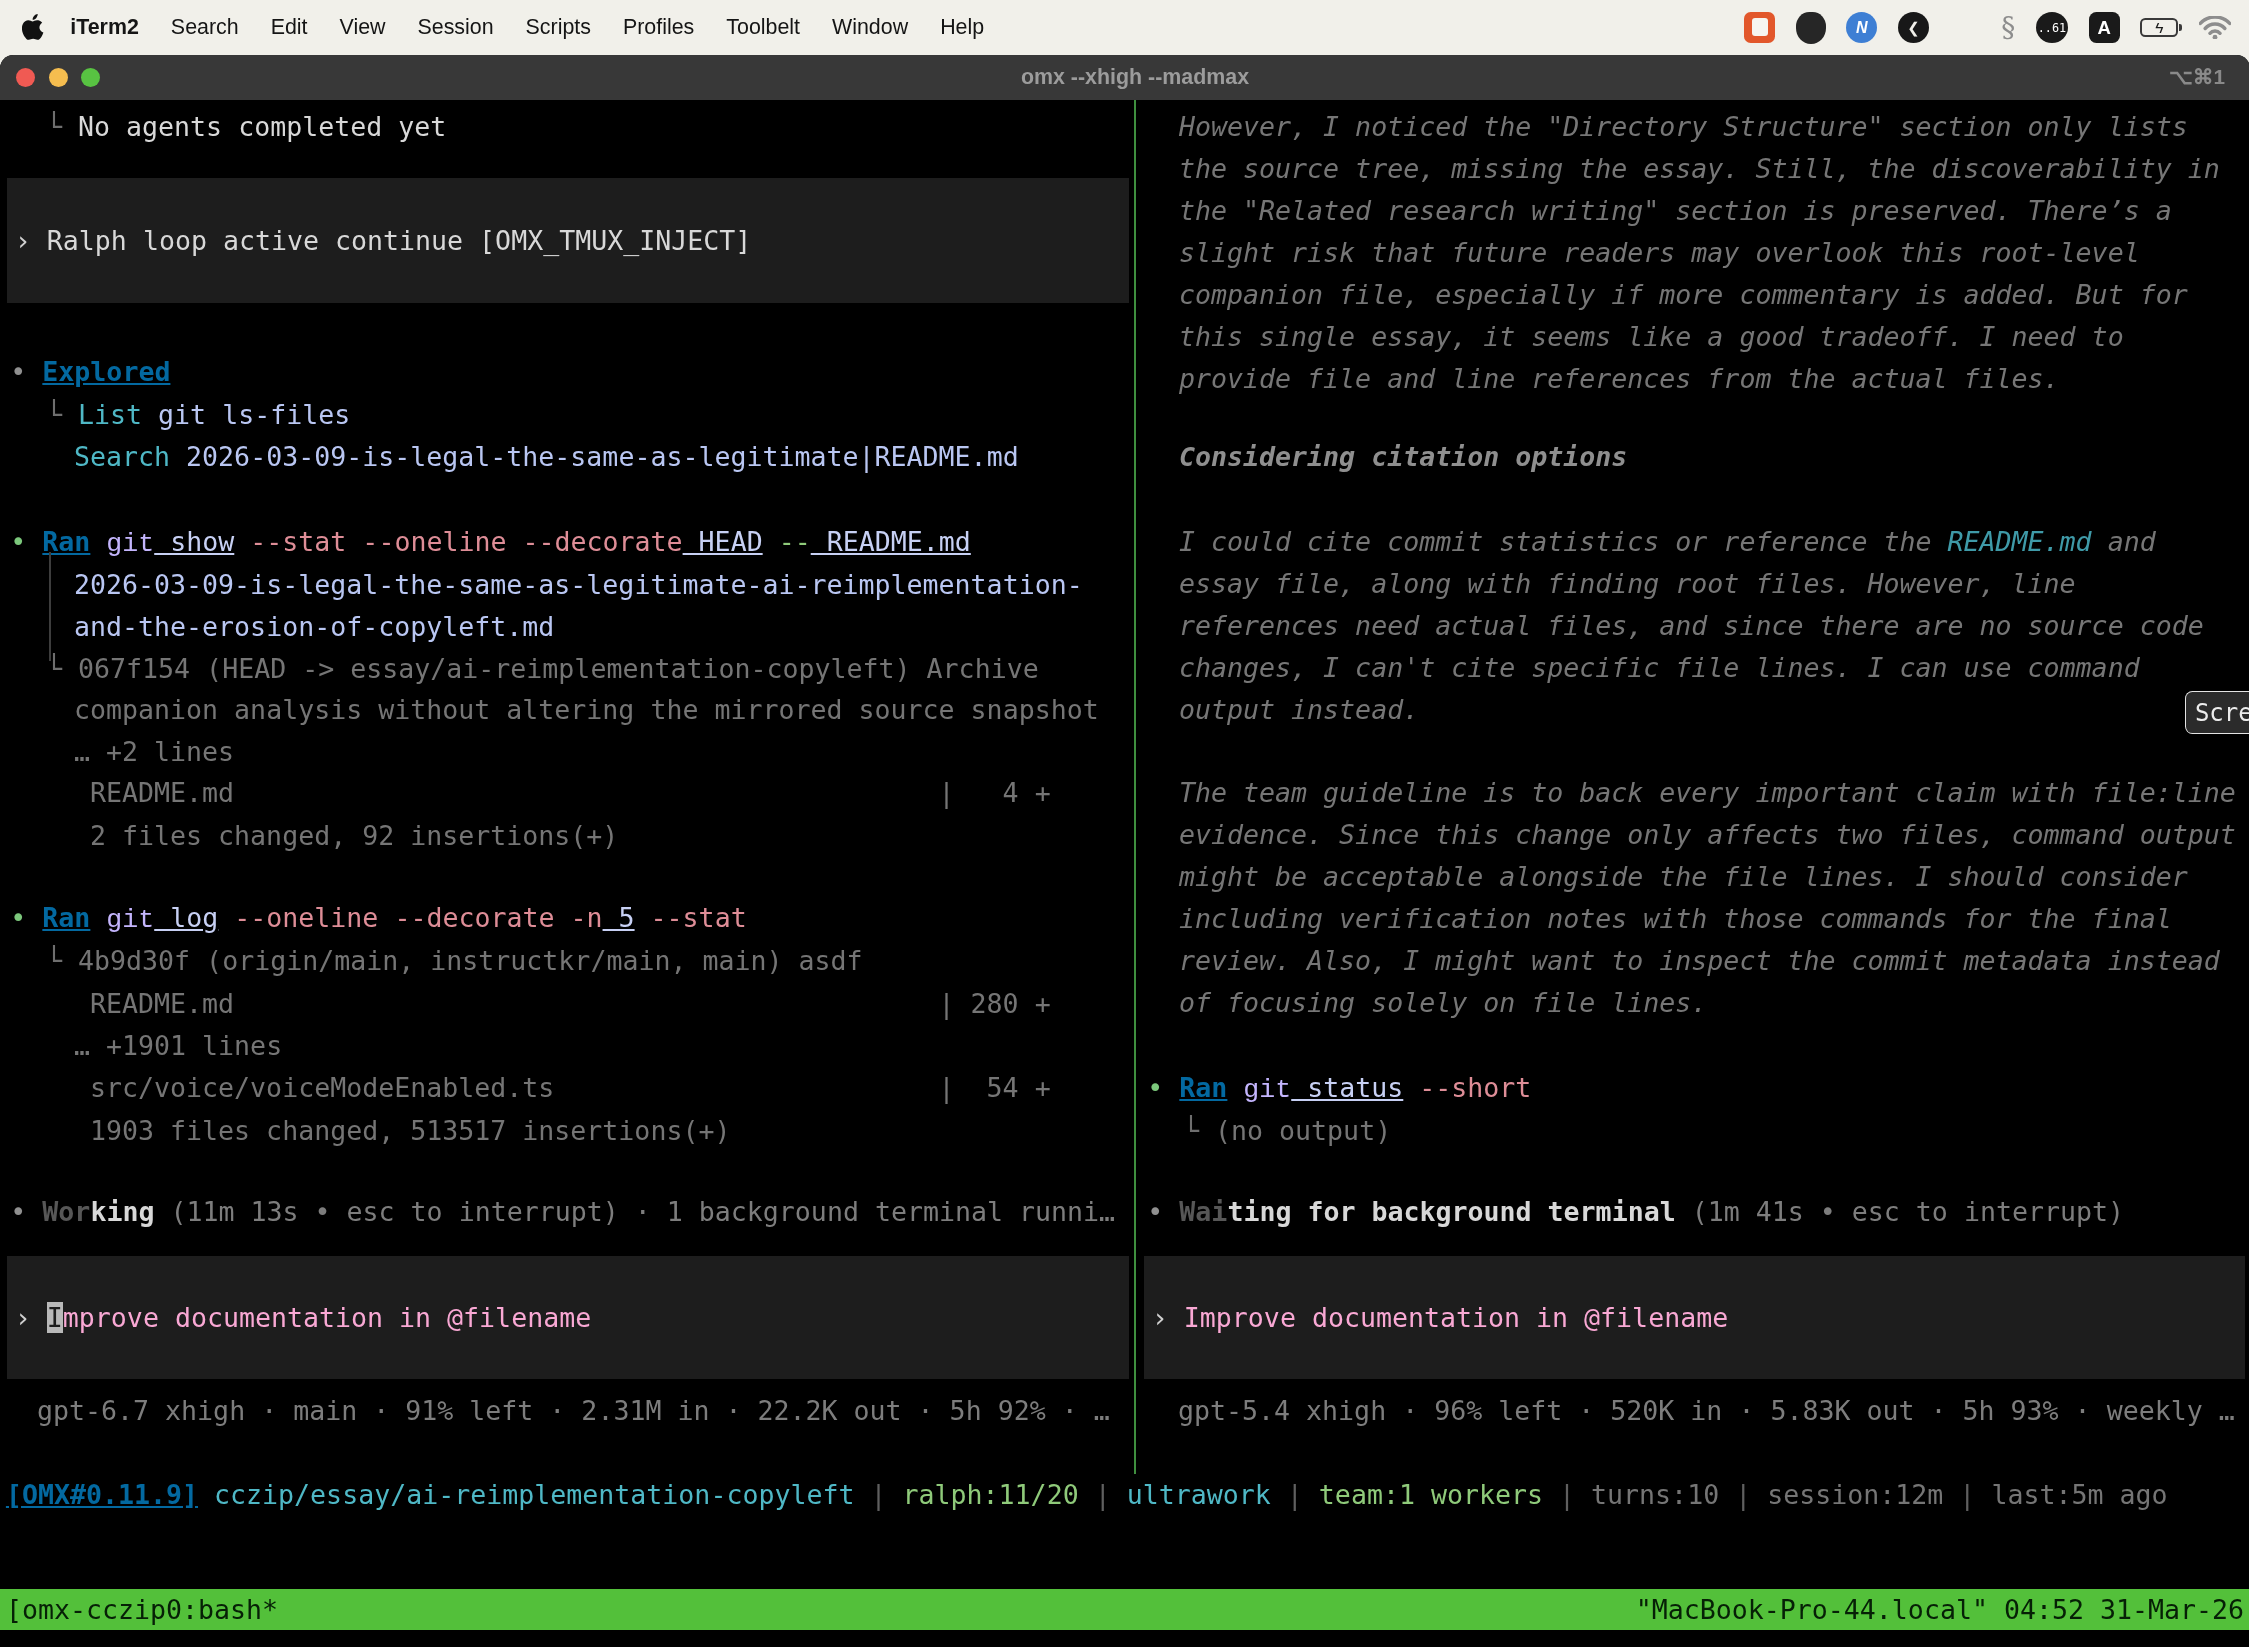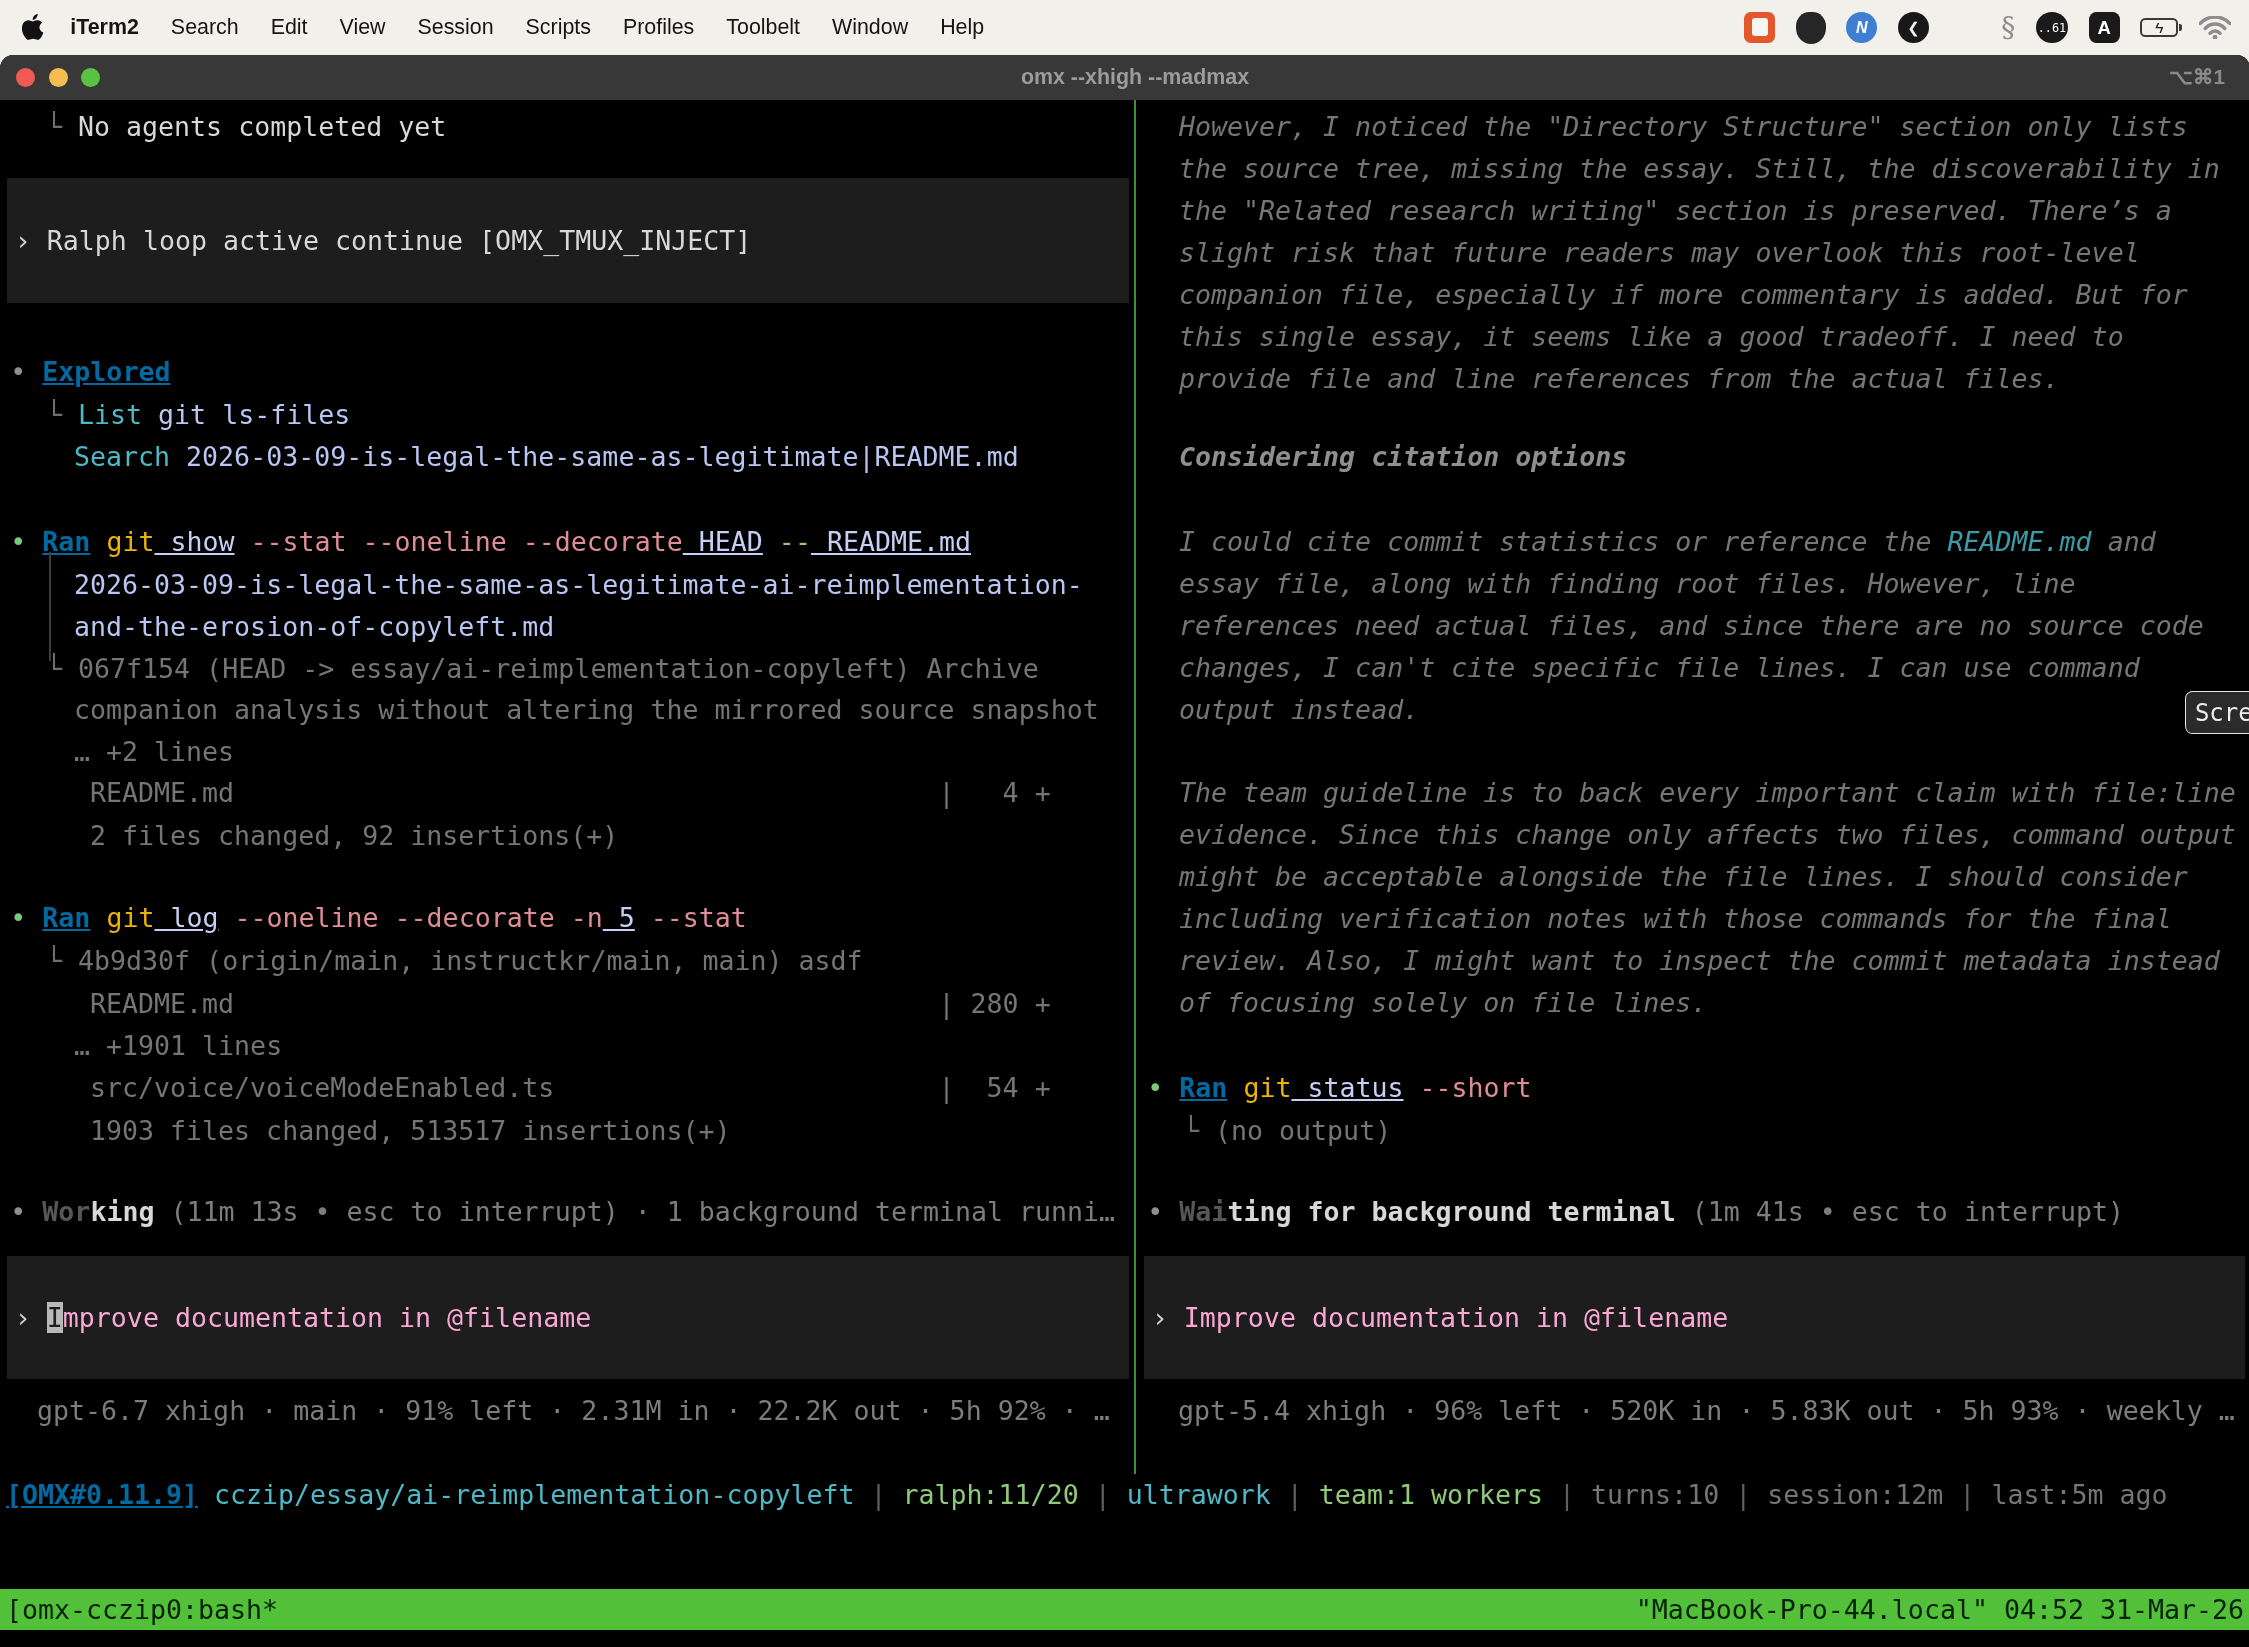--- a/index.html
+++ b/index.html
@@ -46,21 +46,21 @@
   .tl{position:absolute;white-space:pre;font-size:26.6px;line-height:42px;color:#bfbfbf;}
   .para{position:absolute;white-space:pre;font-size:26.6px;line-height:42px;color:#767676;font-style:italic;}
   .w{color:#0369a1;font-weight:bold;text-decoration:underline;}
   .wt{color:#d8d8d8;}
   .gy{color:#757575;}
   .gy2{color:#7d7d7d;}
   .dim{color:#575757;font-weight:bold;}
   .brt{color:#d8d8d8;font-weight:bold;}
   .cn{color:#4fb8c6;}
   .pk{color:#de8d97;}
-  .bl{color:#eab308;}
+  .bl{color:#c4b5fd;font-family:Liberation Mono, monospace;}
   .lv{color:#c7d0f4;text-decoration:underline;}
   .lv2{color:#b9c6f2;}
   .gn{color:#8fca7a;}
   .crn{color:#6e6e6e;}
   .bgn{color:#7cc87c;}
   .bgy{color:#909090;}
   .teal{color:#3f9aa8;}
   .head{font-weight:bold;color:#8f8f8f;}
   .guide{position:absolute;left:49px;top:452px;width:1.5px;height:109px;background:#3d3d3d;}
   .box{position:absolute;background:#1d1d1d;display:flex;align-items:center;font-size:26.6px;white-space:pre;}

